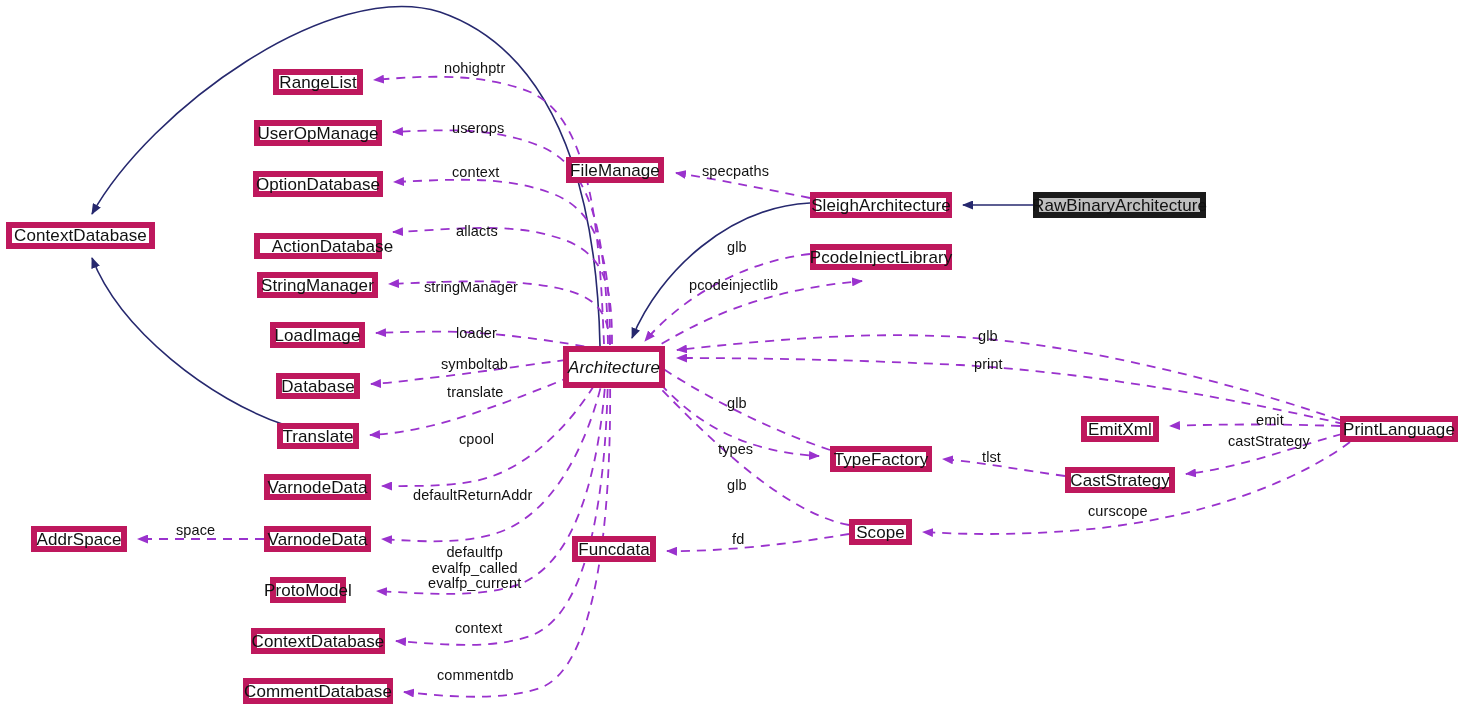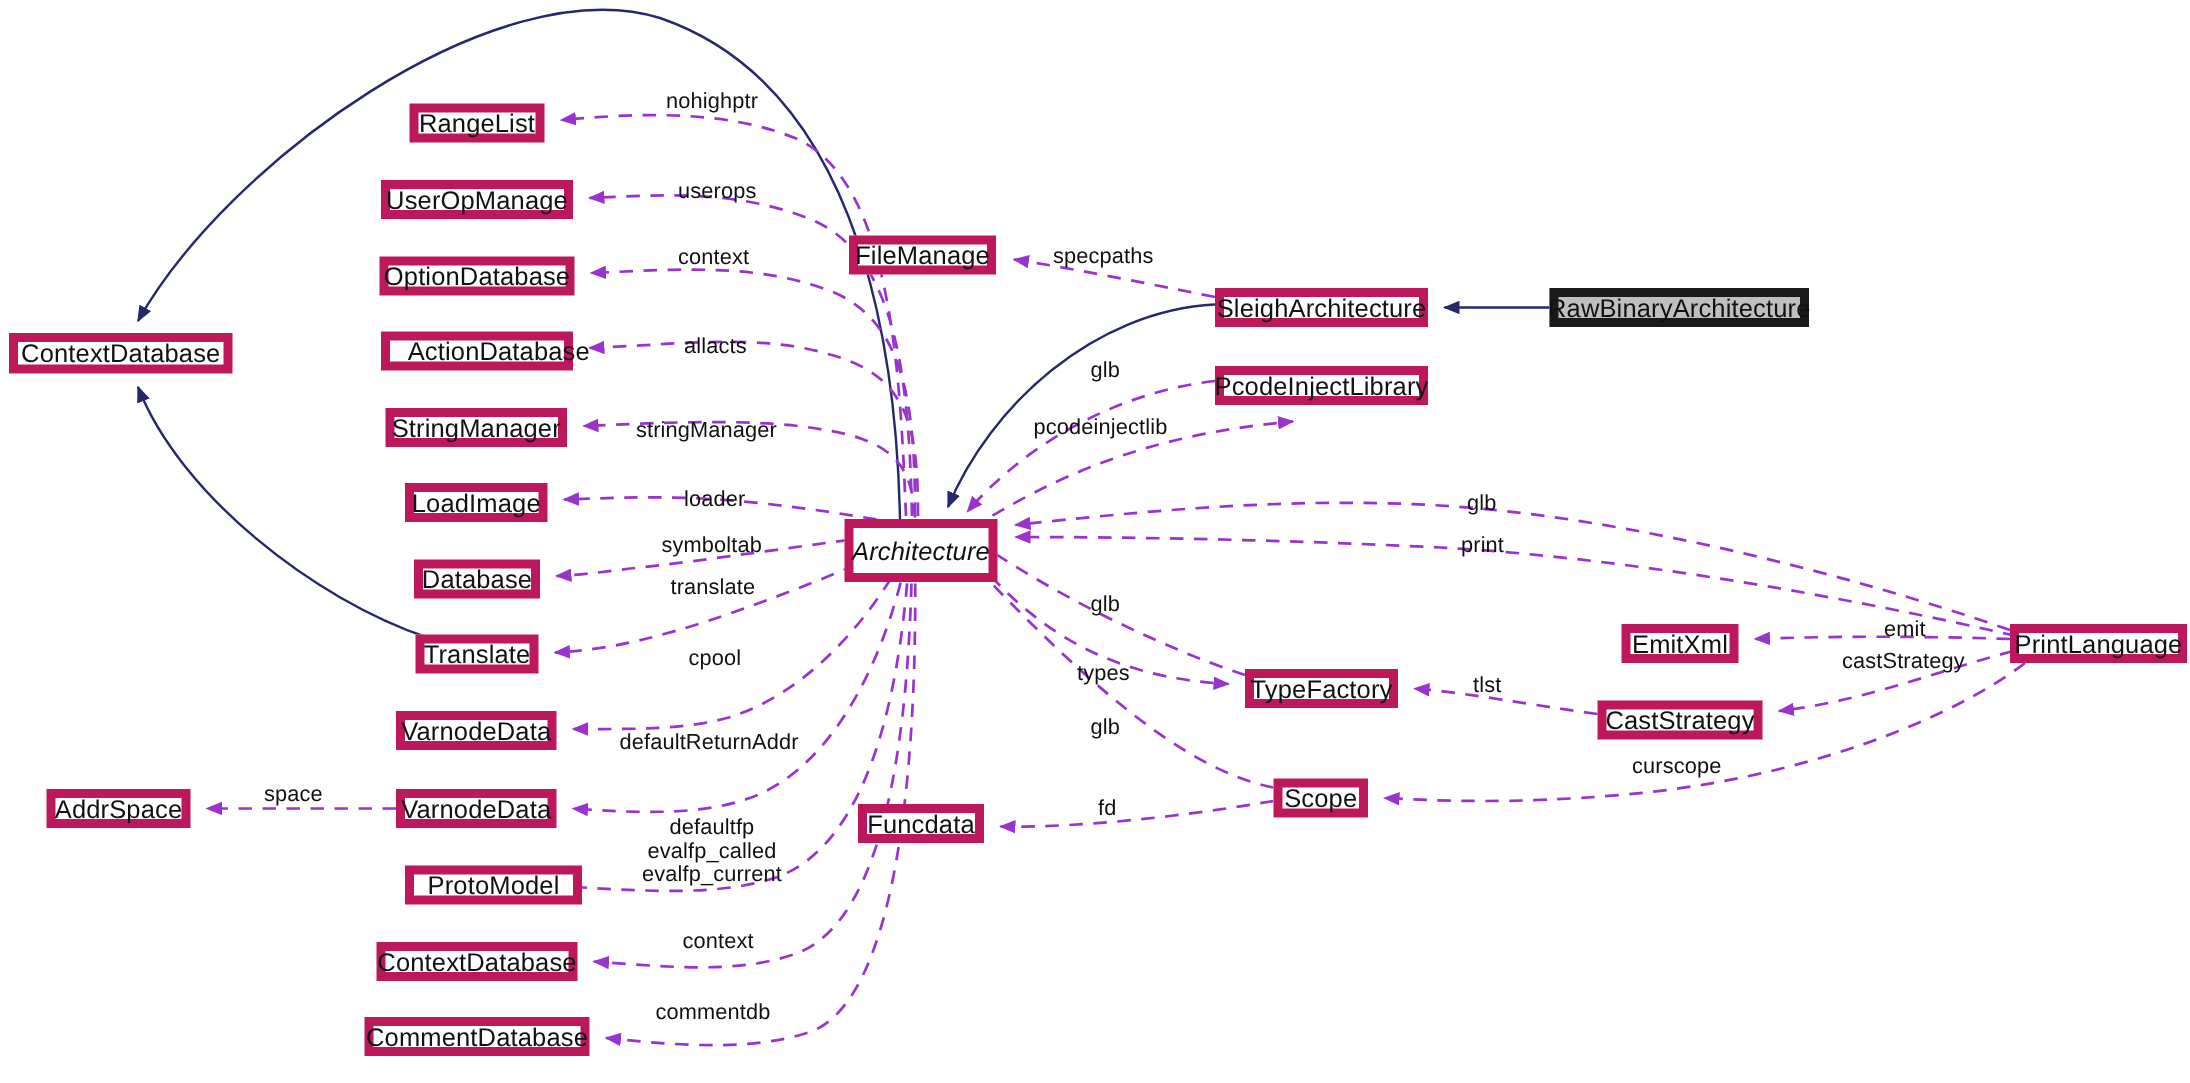--- a/index.html
+++ b/index.html
@@ -121,29 +121,29 @@
 
       <path d="M1350,442 C1300,480 1200,520 1080,530 C1010,536 960,534 923,532" marker-end="url(#ah-purple)"></path>
     </g>
   </svg>
 
   <div id="nodes">
       <div class="node" style="left: 6px; top: 222px; width: 149px; height: 27px;">ContextDatabase</div>
       <div class="node" style="left: 273px; top: 69px; width: 90px; height: 26px;">RangeList</div>
       <div class="node" style="left: 254px; top: 120px; width: 128px; height: 26px;">UserOpManage</div>
       <div class="node" style="left: 253px; top: 171px; width: 130px; height: 26px;">OptionDatabase</div>
-      <div class="node" style="left: 254px; top: 221px; width: 128px; height: 26px; padding-left: 29px;">ActionDatabase</div>
+      <div class="node" style="left: 254px; top: 233px; width: 128px; height: 26px; padding-left: 29px;">ActionDatabase</div>
       <div class="node" style="left: 257px; top: 272px; width: 121px; height: 26px;">StringManager</div>
       <div class="node" style="left: 270px; top: 322px; width: 95px; height: 26px;">LoadImage</div>
       <div class="node" style="left: 276px; top: 373px; width: 84px; height: 26px;">Database</div>
       <div class="node" style="left: 277px; top: 423px; width: 82px; height: 26px;">Translate</div>
       <div class="node" style="left: 264px; top: 474px; width: 107px; height: 26px;">VarnodeData</div>
       <div class="node" style="left: 31px; top: 526px; width: 96px; height: 26px;">AddrSpace</div>
       <div class="node" style="left: 264px; top: 526px; width: 107px; height: 26px;">VarnodeData</div>
-      <div class="node" style="left: 270px; top: 577px; width: 118px; height: 26px;">ProtoModel</div>
+      <div class="node" style="left: 270px; top: 577px; width: 76px; height: 26px;">ProtoModel</div>
       <div class="node" style="left: 251px; top: 628px; width: 134px; height: 26px;">ContextDatabase</div>
       <div class="node" style="left: 243px; top: 678px; width: 150px; height: 26px;">CommentDatabase</div>
       <div class="node" style="left: 566px; top: 157px; width: 98px; height: 26px;">FileManage</div>
       <div class="node" style="left: 563px; top: 346px; width: 102px; height: 42px; font-style: italic;">Architecture</div>
       <div class="node" style="left: 572px; top: 536px; width: 84px; height: 26px;">Funcdata</div>
       <div class="node" style="left: 810px; top: 192px; width: 142px; height: 26px;">SleighArchitecture</div>
       <div class="node" style="left: 810px; top: 244px; width: 142px; height: 26px;">PcodeInjectLibrary</div>
       <div class="node" style="left: 830px; top: 446px; width: 102px; height: 26px;">TypeFactory</div>
       <div class="node" style="left: 849px; top: 519px; width: 63px; height: 26px;">Scope</div>
       <div class="node highlight" style="left: 1033px; top: 192px; width: 173px; height: 26px;">RawBinaryArchitecture</div>

